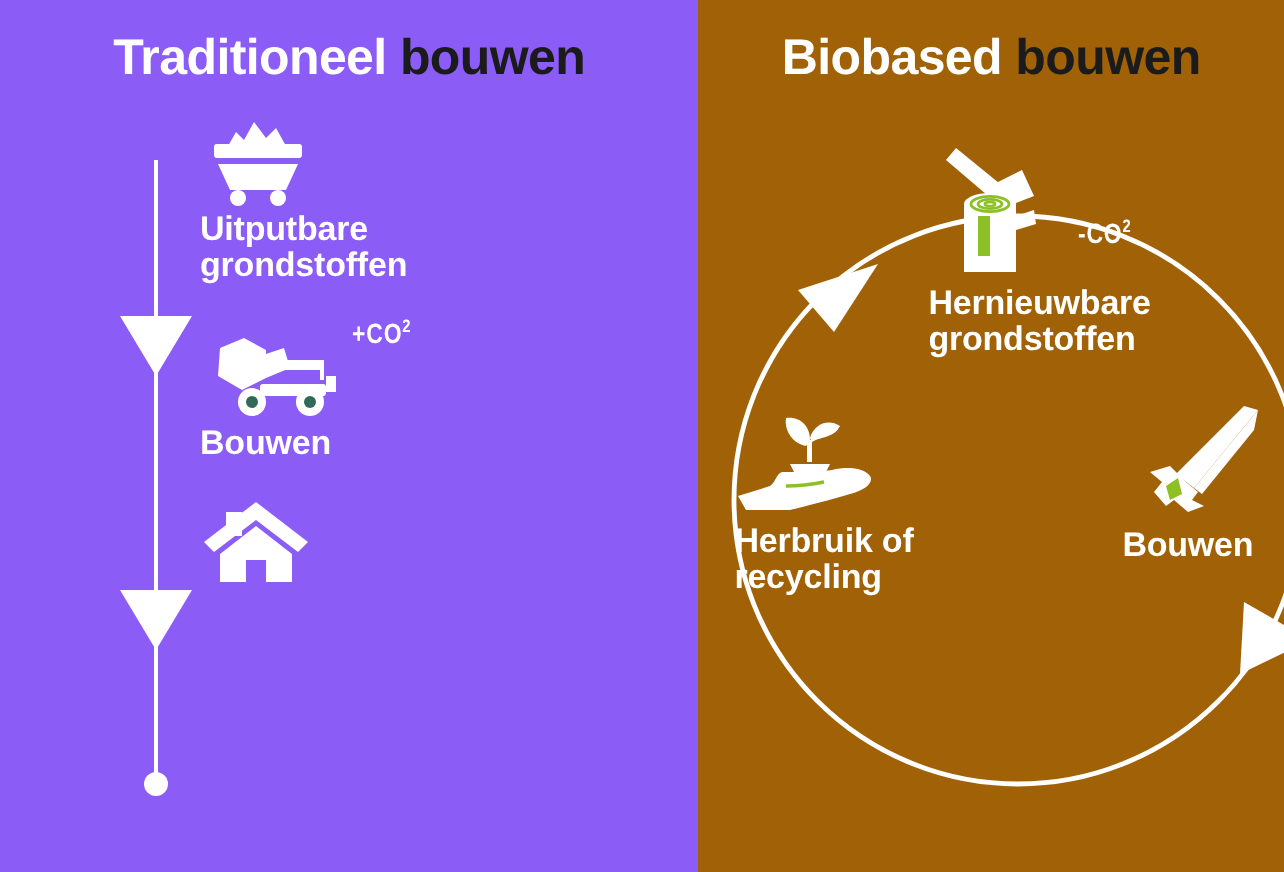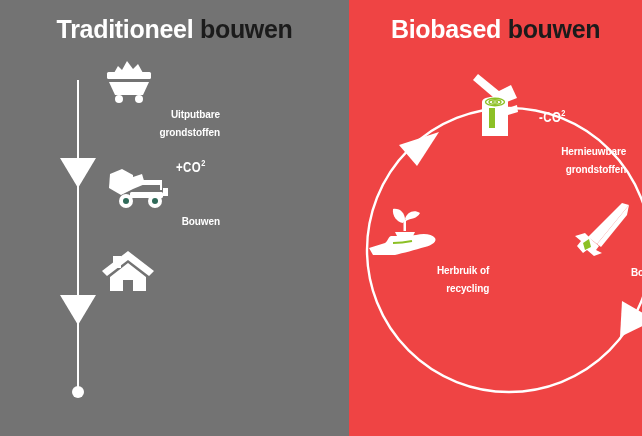--- a/index.html
+++ b/index.html
@@ -17,47 +17,47 @@
     overflow: hidden;
     display: flex;
   }
   .panel {
     position: relative;
     height: 100%;
     overflow: hidden;
   }
   .panel-left {
     width: 384px;
-    background: #737373;
+    background: #8b5cf6;
   }
   .panel-right {
     width: 322px;
-    background: #ef4444;
+    background: #a16207;
   }
   .panel-title {
     position: absolute;
     top: 14px;
     left: 0;
     width: 100%;
     text-align: center;
     font-size: 25px;
     font-weight: bold;
     letter-spacing: -0.3px;
     line-height: 30px;
     white-space: nowrap;
     color: #ffffff;
   }
   .panel-title .dark {
     color: #1b1b1b;
   }
   .node {
     position: absolute;
-    text-align: right;
+    text-align: left;
     color: #ffffff;
-    font-size: 10px;
+    font-size: 17px;
     font-weight: bold;
     line-height: 18px;
     letter-spacing: -0.1px;
   }
   .node .icon {
     display: block;
     margin: 0 auto 3px auto;
   }
   .node .caption {
     display: block;

